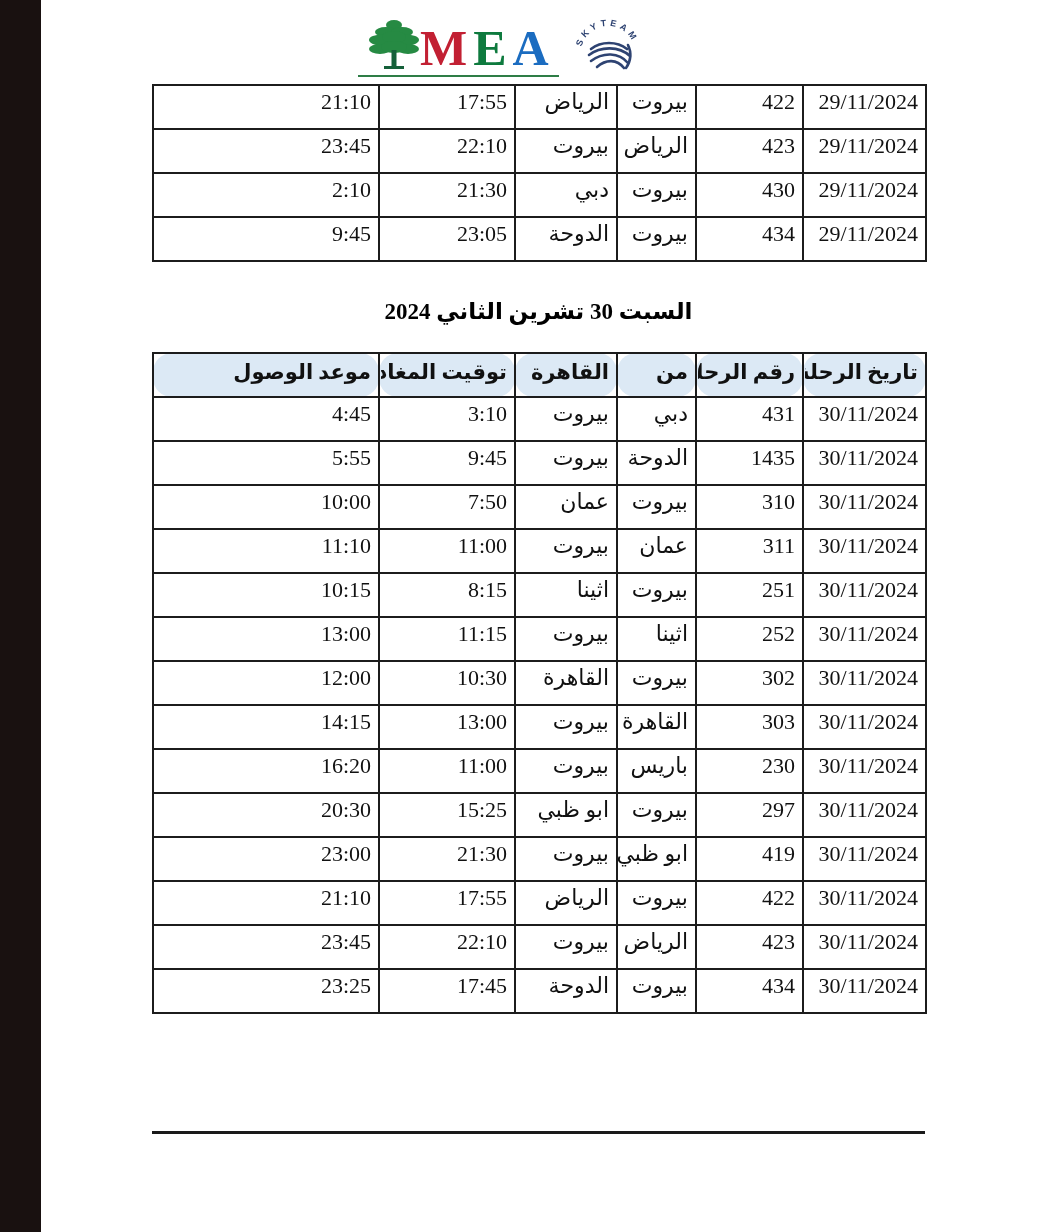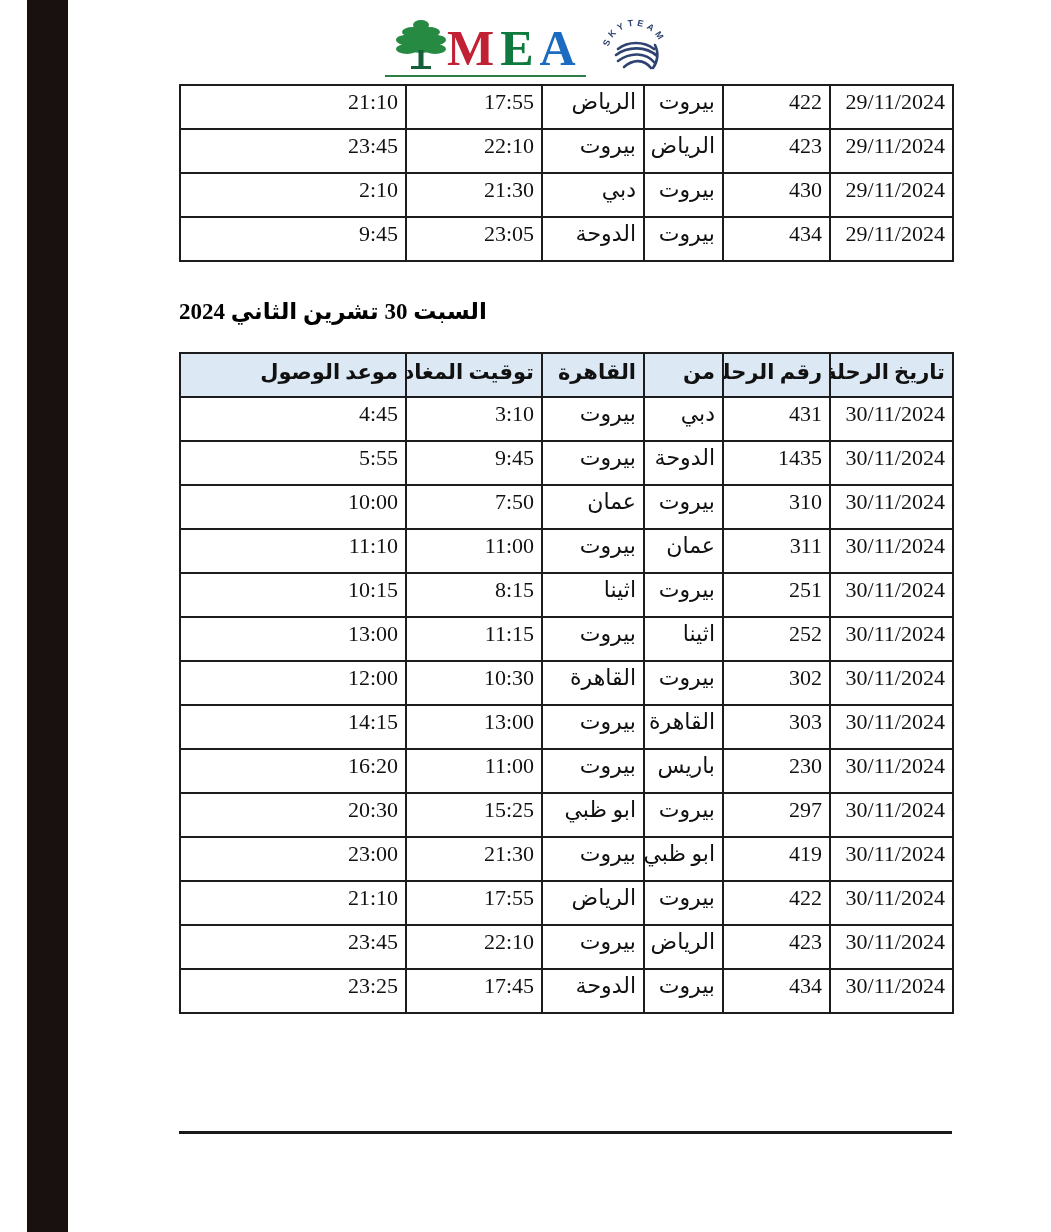--- a/index.html
+++ b/index.html
@@ -1,46 +1,46 @@
 <!DOCTYPE html>
 <html lang="ar"><head>
 <meta charset="utf-8">
 <style>
   html,body{margin:0;padding:0;background:#ffffff;}
   .page{
     position:relative;width:982px;height:1232px;background:#ffffff;overflow:hidden;
-    font-family:"Liberation Serif","DejaVu Sans",serif;color:#111;margin-left:27px;
+    font-family:"Liberation Serif","DejaVu Sans",serif;color:#111;
   }
   .edge-bar{position:absolute;top:0;height:1232px;background:#191110;}
   .edge-left{left:0;width:41px;}
   .edge-right{left:1038px;width:13px;}
 
   
   .logo-row{position:absolute;left:358px;top:10px;width:340px;height:72px;
     display:flex;align-items:center;justify-content:flex-start;}
   .mea-wrap{display:flex;align-items:flex-end;border-bottom:2px solid #2e7d46;padding:0 4px 1px 10px;}
   .mea-text{font-weight:bold;font-size:50px;line-height:52px;letter-spacing:6px;
     font-family:"Liberation Serif",serif;}
   .mea-text .l-m{color:#c22033;}
   .mea-text .l-e{color:#0e7a3e;}
   .mea-text .l-a{color:#1b6cc0;}
   .skyteam{margin-left:14px;}
 
   
-  .day-heading{position:absolute;left:152px;top:298px;width:773px;text-align:left;
+  .day-heading{position:absolute;left:152px;top:298px;width:773px;text-align:center;
     direction:rtl;font-weight:bold;font-size:23px;color:#000;}
 
   
   table.flights{position:absolute;left:152px;border-collapse:collapse;table-layout:fixed;
     width:773px;direction:rtl;background:#fff;}
   table.flights td,table.flights th{
     border:2px solid #1c1c1c;vertical-align:top;text-align:right;
     padding:3px 7px 0 5px;font-size:22px;line-height:26px;height:39px;
     overflow:hidden;white-space:nowrap;}
-  table.flights th{background:#dce9f5;font-weight:bold;font-size:21px;height:37px;padding-top:5px;}
+  table.flights th{background:#dce9f5;font-weight:bold;font-size:21px;height:37px;padding-top:5px;border-radius:19px;}
   #table-prev{top:84px;}
   #table-main{top:352px;}
 
   .footer-rule{position:absolute;left:152px;top:1131px;width:773px;height:3px;background:#1a1a1a;}
 </style>
 </head>
 <body>
 
 <div class="page">
 

